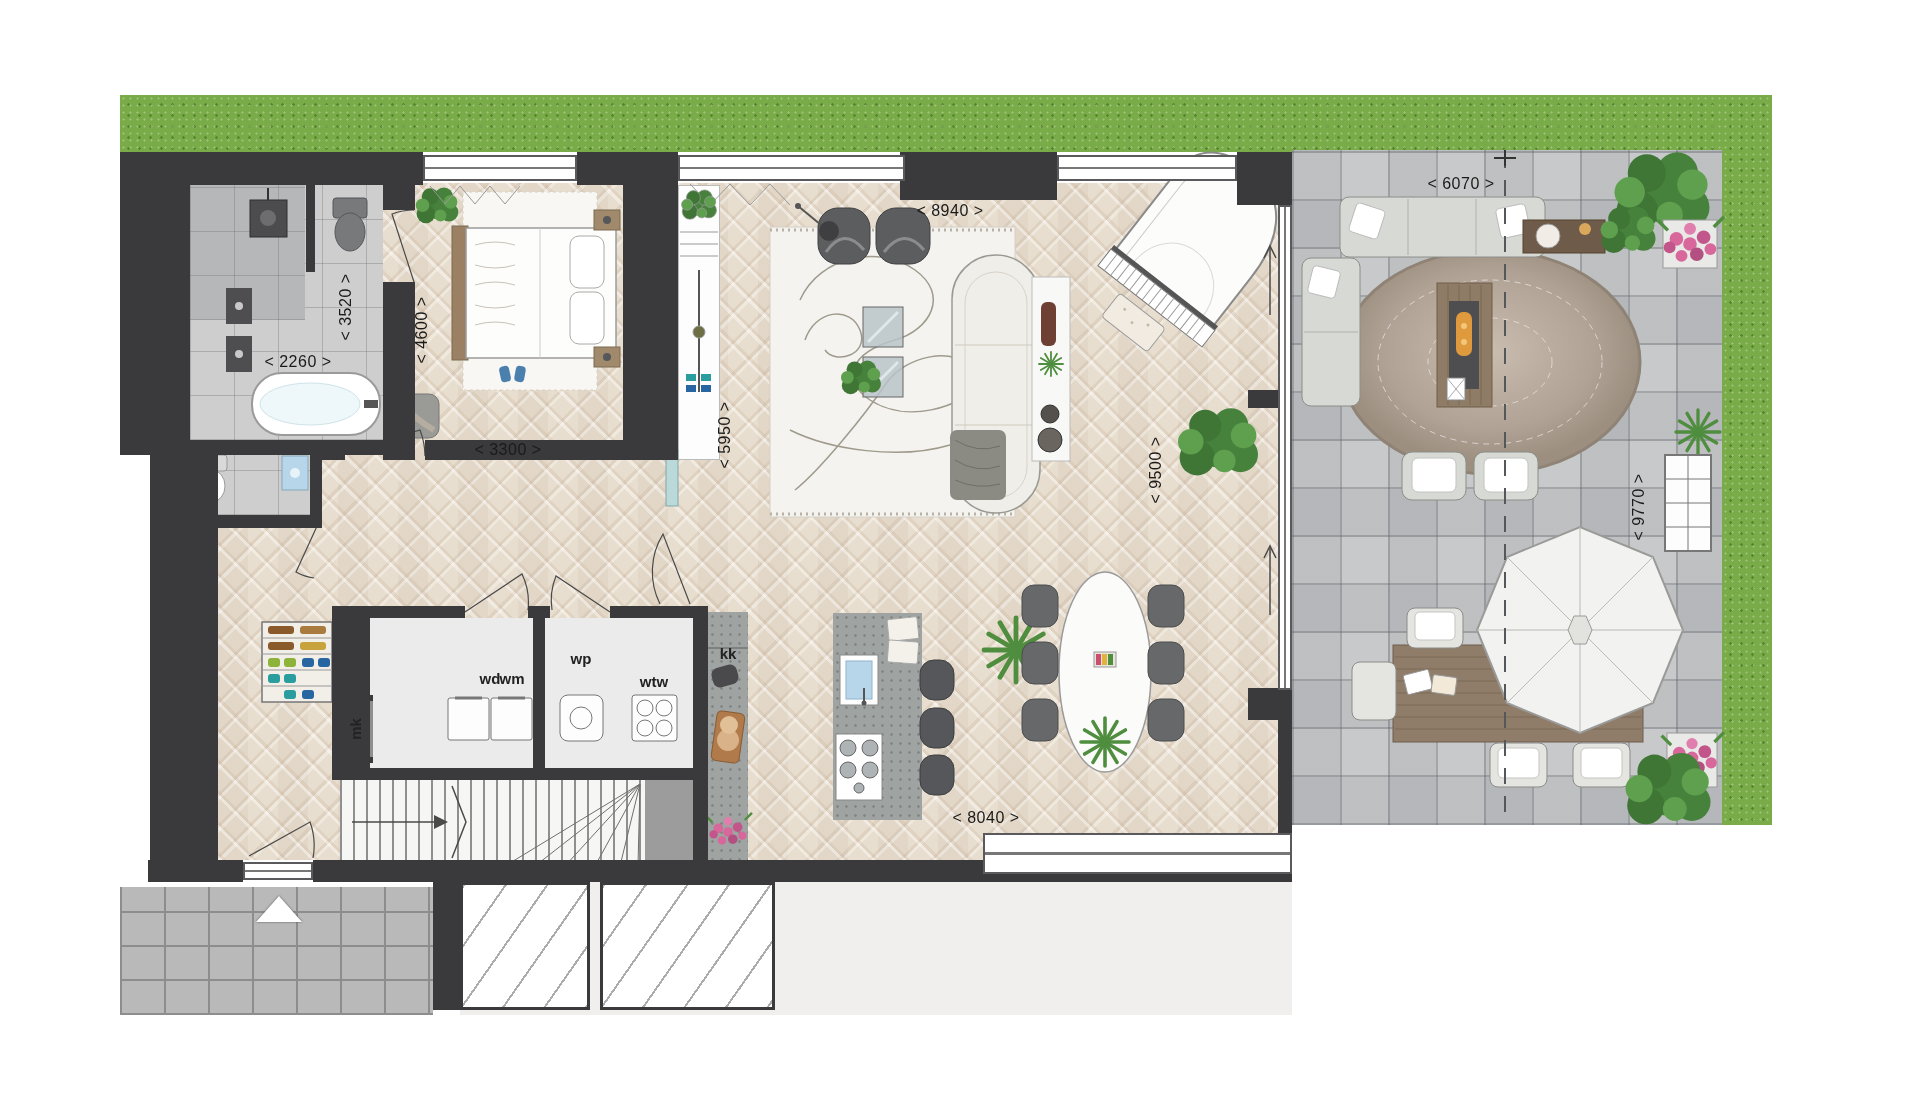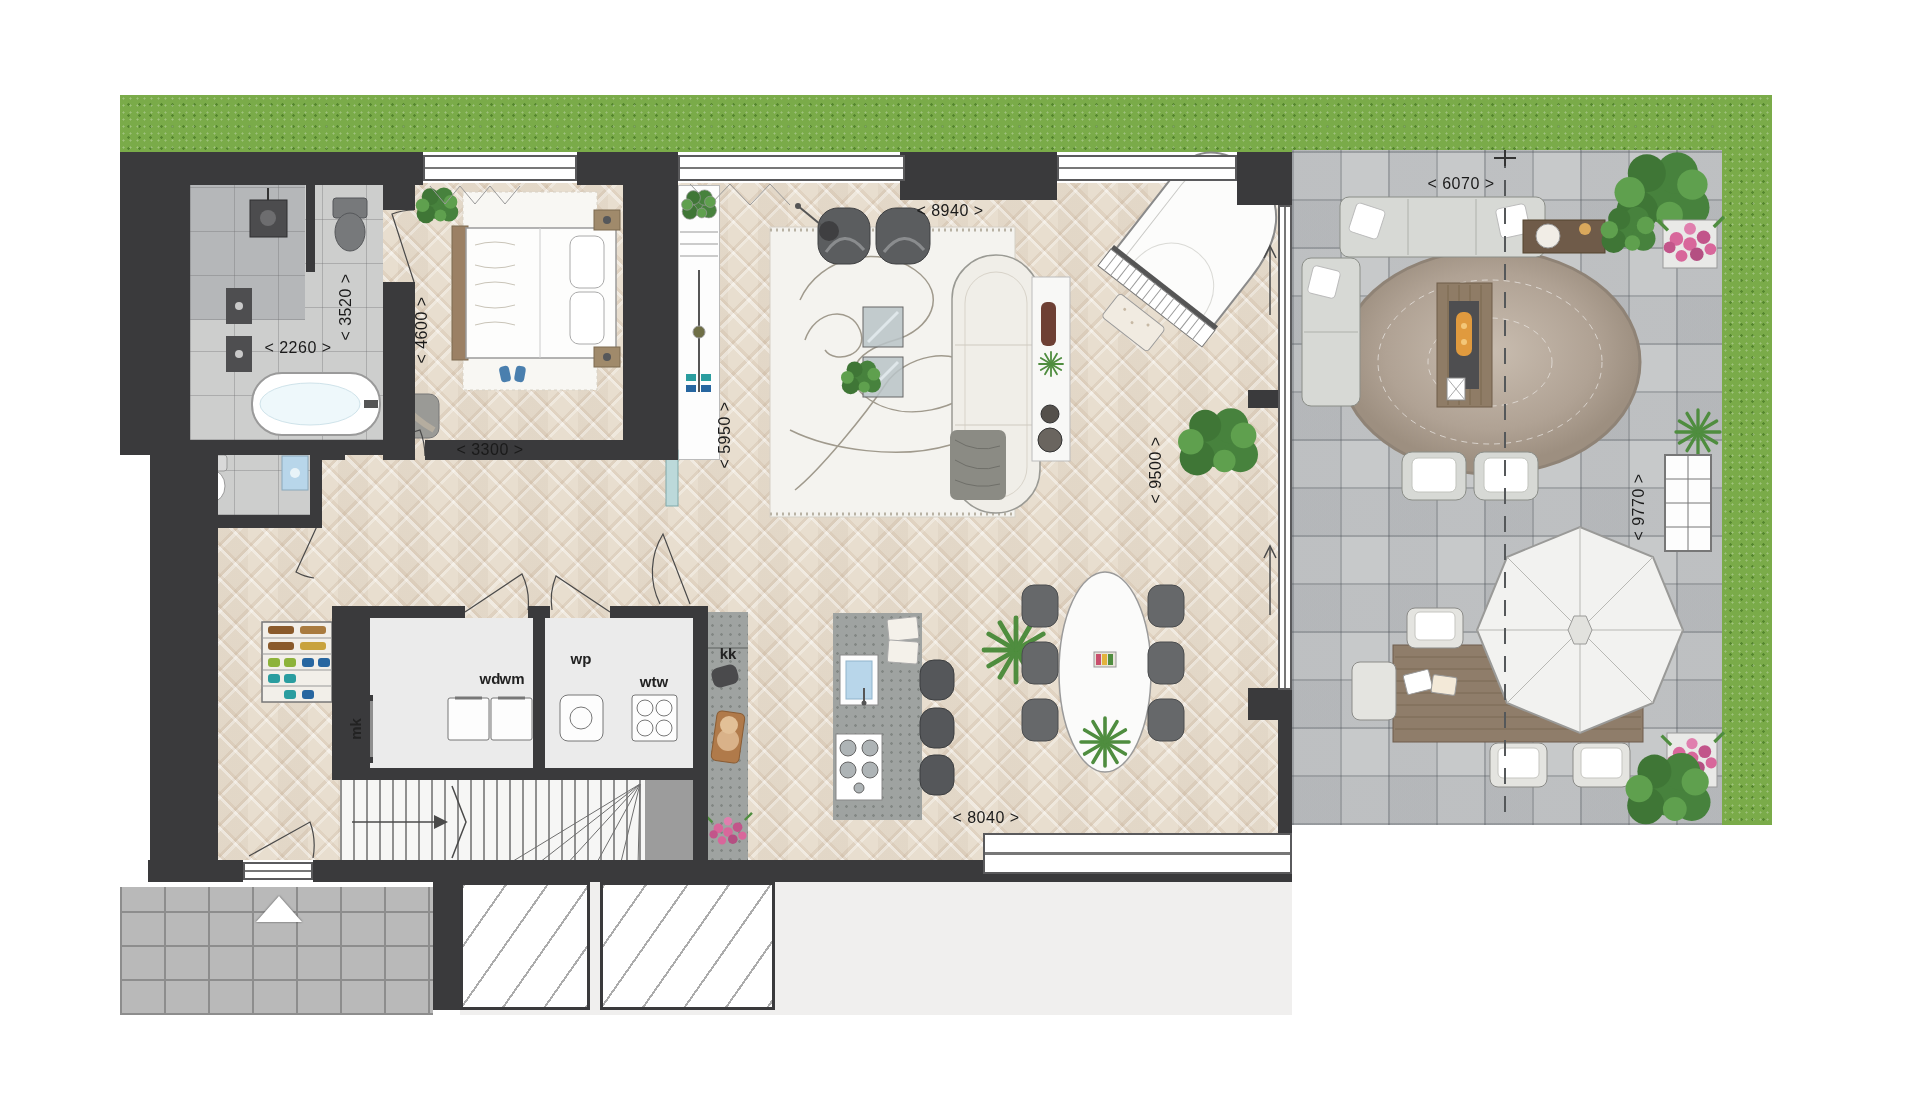--- a/index.html
+++ b/index.html
@@ -461,24 +461,24 @@
   <div class="w z10" style="left:1278px;top:690px;width:14px;height:145px"></div>
   <div class="w z10" style="left:433px;top:882px;width:27px;height:128px"></div>
 
   <div class="win z12" style="left:423px;top:155px;width:154px;height:26px"></div>
   <div class="win z12" style="left:678px;top:155px;width:227px;height:26px"></div>
   <div class="win z12" style="left:1057px;top:155px;width:180px;height:26px"></div>
   <div class="winv z12" style="left:1278px;top:205px;width:14px;height:485px"></div>
   <div class="win z12" style="left:983px;top:833px;width:309px;height:41px"></div>
   <div class="win z12" style="left:243px;top:862px;width:70px;height:18px"></div>
 
-  <div class="dim" style="left:298px;top:348px">&lt; 2260 &gt;</div>
+  <div class="dim" style="left:298px;top:362px">&lt; 2260 &gt;</div>
   <div class="dim v" style="left:346px;top:307px">&lt; 3520 &gt;</div>
   <div class="dim v" style="left:422px;top:330px">&lt; 4600 &gt;</div>
-  <div class="dim" style="left:490px;top:450px">&lt; 3300 &gt;</div>
+  <div class="dim" style="left:508px;top:450px">&lt; 3300 &gt;</div>
   <div class="dim v" style="left:725px;top:435px">&lt; 5950 &gt;</div>
   <div class="dim" style="left:950px;top:211px">&lt; 8940 &gt;</div>
   <div class="dim v" style="left:1156px;top:470px">&lt; 9500 &gt;</div>
   <div class="dim" style="left:986px;top:818px">&lt; 8040 &gt;</div>
   <div class="dim" style="left:1461px;top:184px">&lt; 6070 &gt;</div>
   <div class="dim v" style="left:1639px;top:507px">&lt; 9770 &gt;</div>
 
   <div class="rl v" style="left:355px;top:729px">mk</div>
   <div class="rl" style="left:490px;top:678px">wd</div>
   <div class="rl" style="left:512px;top:678px">wm</div>

